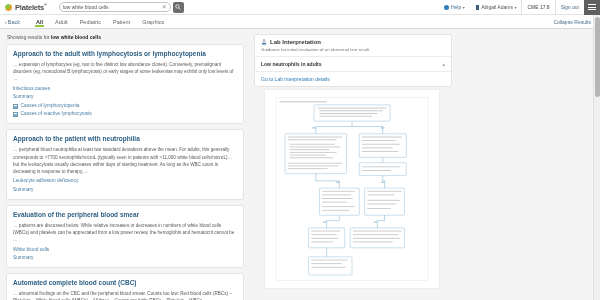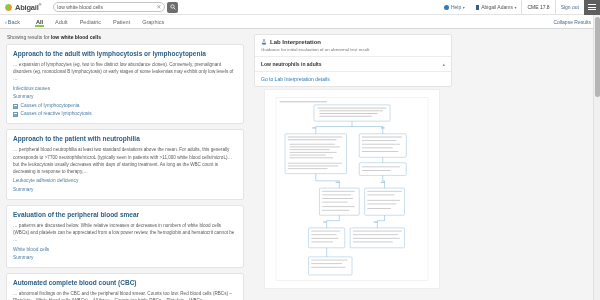--- a/index.html
+++ b/index.html
@@ -218,21 +218,21 @@
 </style>
 </head>
 <body>
 
 <div class="app">
 
   <div class="topbar">
 
     <div class="logo-wrap">
       <span class="logo-mark"></span>
-      <span class="logo-text"><span>Abigail</span><sup>®</sup></span>
+      <span class="logo-text"><span>Platelets</span><sup>®</sup></span>
     </div>
 
     <div class="search-wrap">
       <div class="search-box">
         <input type="text" value="low white blood cells" style="">
         <span class="clear-x">✕</span>
       </div>
       <div class="search-btn">
         <svg viewBox="0 0 16 16" fill="none" stroke="#fff" stroke-width="2">
           <circle cx="6.5" cy="6.5" r="4.5"></circle>

